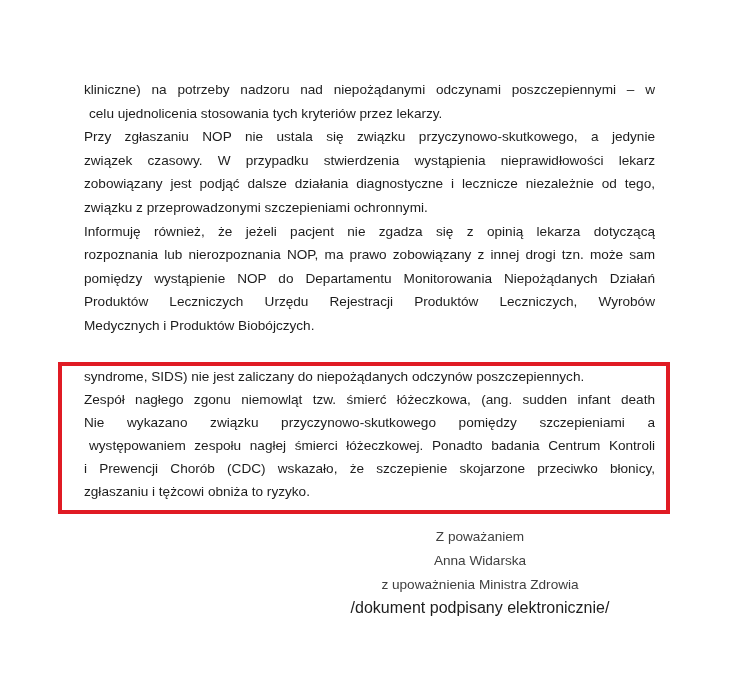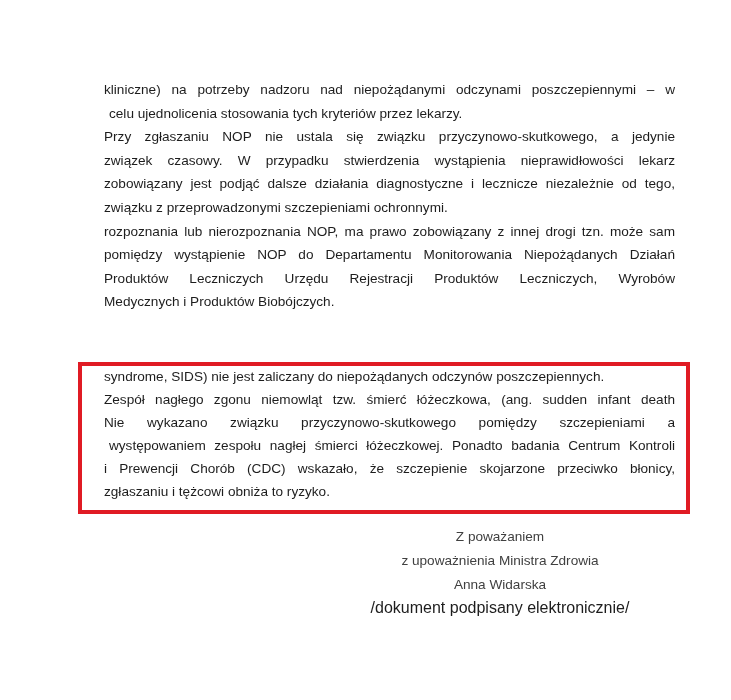--- a/index.html
+++ b/index.html
@@ -3,21 +3,20 @@
 <meta charset="utf-8">
 <style>
   html,body{margin:0;padding:0;background:#ffffff;}
   .page{
     position:relative;
     width:679px;height:700px;
     background:#ffffff;
     font-family:"Liberation Sans","DejaVu Sans",sans-serif;
     color:#1d1d1d;
     overflow:hidden;
-    margin-left:20px;
   }
   .textblock{
     position:absolute;
     left:84px;top:78px;width:571px;
   }
   .boxtext{
     position:absolute;
     left:84px;top:365px;width:571px;
   }
   .textblock .line{height:23.6px;line-height:23.6px;}
@@ -74,20 +73,21 @@
         <div class="line j">kliniczne) na potrzeby nadzoru nad niepożądanymi odczynami poszczepiennymi – w</div>
         <div class="line indent">celu ujednolicenia stosowania tych kryteriów przez lekarzy.</div>
       </div>
       <div>
         <div class="line j">Przy zgłaszaniu NOP nie ustala się związku przyczynowo-skutkowego, a jedynie</div>
         <div class="line j">związek czasowy. W przypadku stwierdzenia wystąpienia nieprawidłowości lekarz</div>
         <div class="line j">zobowiązany jest podjąć dalsze działania diagnostyczne i lecznicze niezależnie od tego,</div>
         <div class="line">związku z przeprowadzonymi szczepieniami ochronnymi.</div>
       </div>
       <div>
+        <div class="line j">Informuję również, że jeżeli pacjent nie zgadza się z opinią lekarza dotyczącą</div>
         <div class="line j">rozpoznania lub nierozpoznania NOP, ma prawo zobowiązany z innej drogi tzn. może sam</div>
         <div class="line j">pomiędzy wystąpienie NOP do Departamentu Monitorowania Niepożądanych Działań</div>
         <div class="line j">Produktów Leczniczych Urzędu Rejestracji Produktów Leczniczych, Wyrobów</div>
         <div class="line">Medycznych i Produktów Biobójczych.</div>
       </div>
     </div>
 
   <div class="boxtext">
       <div>
         <div class="line">syndrome, SIDS) nie jest zaliczany do niepożądanych odczynów poszczepiennych.</div>
@@ -96,18 +96,18 @@
       <div>
         <div class="line j">Nie wykazano związku przyczynowo-skutkowego pomiędzy szczepieniami a</div>
         <div class="line j indent">występowaniem zespołu nagłej śmierci łóżeczkowej. Ponadto badania Centrum Kontroli</div>
         <div class="line j">i Prewencji Chorób (CDC) wskazało, że szczepienie skojarzone przeciwko błonicy,</div>
         <div class="line">zgłaszaniu i tężcowi obniża to ryzyko.</div>
       </div>
     </div>
 
   <div class="signature">
     <div class="sig-line">Z poważaniem</div>
+    <div class="sig-line">Anna Widarska</div>
     <div class="sig-line">z upoważnienia Ministra Zdrowia</div>
-    <div class="sig-line">Anna Widarska</div>
     <div class="sig-note">/dokument podpisany elektronicznie/</div>
   </div>
 
 </div>
 
 </body></html>

